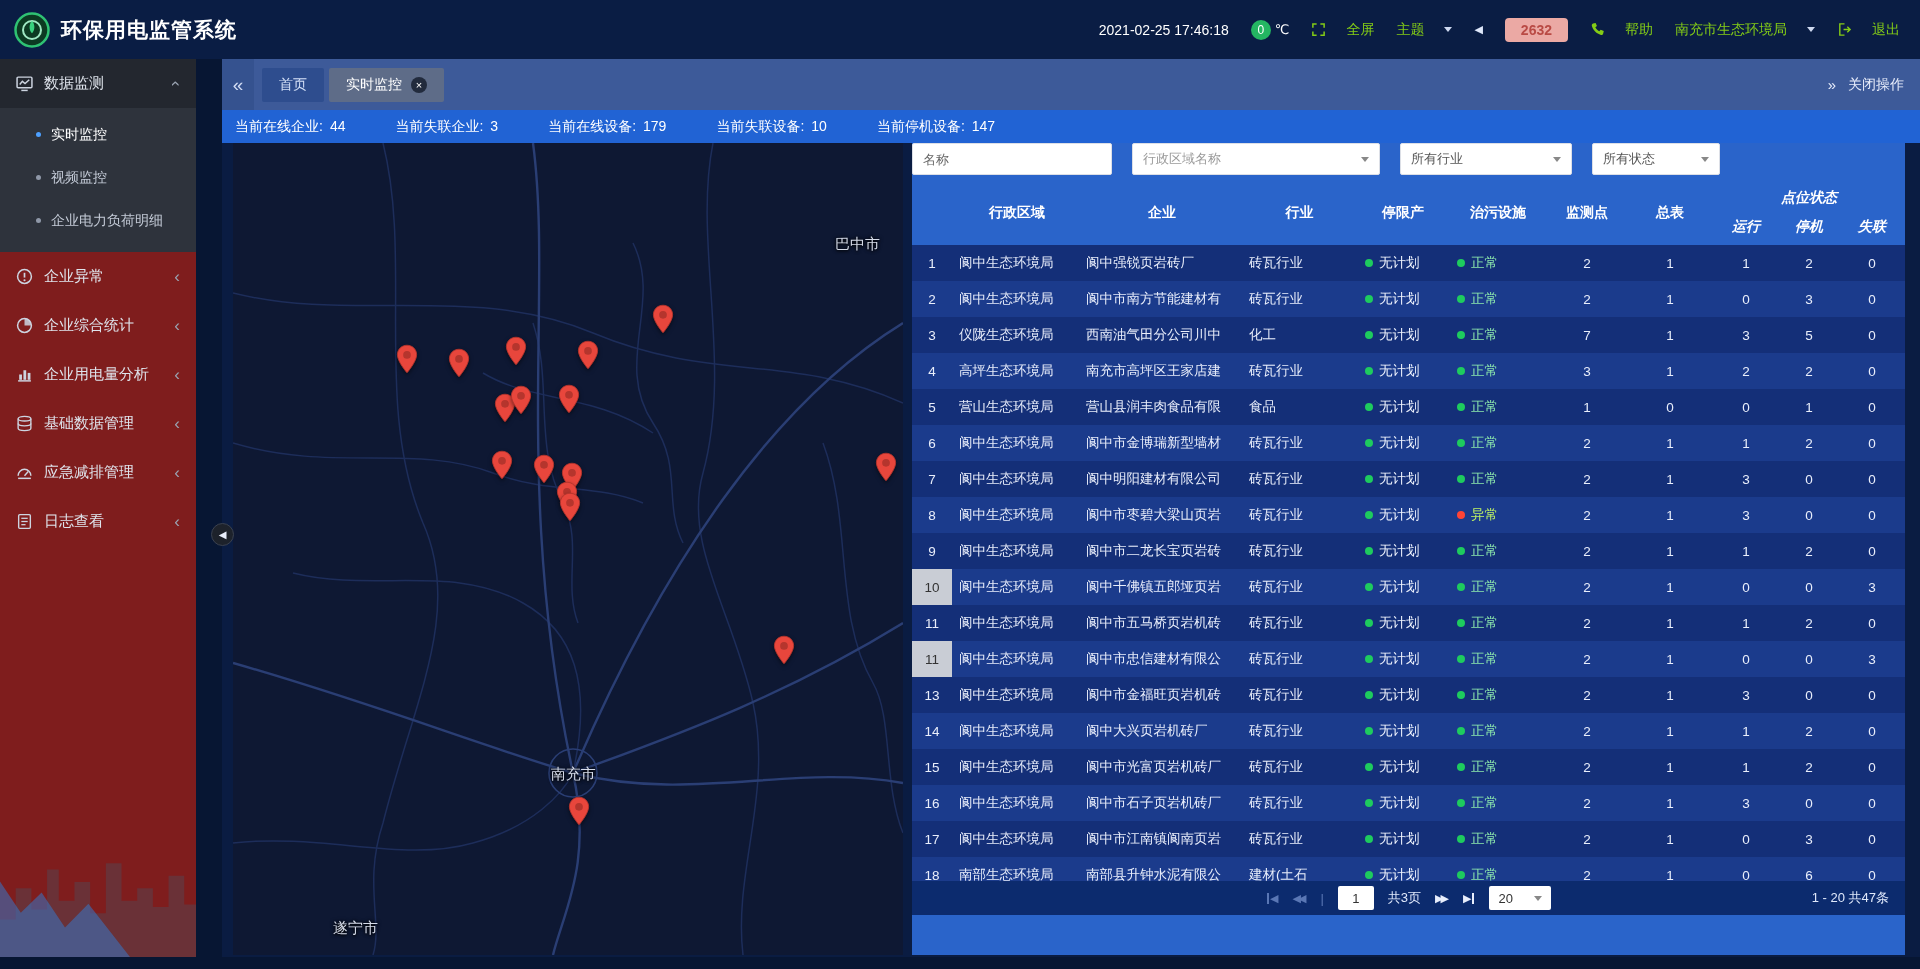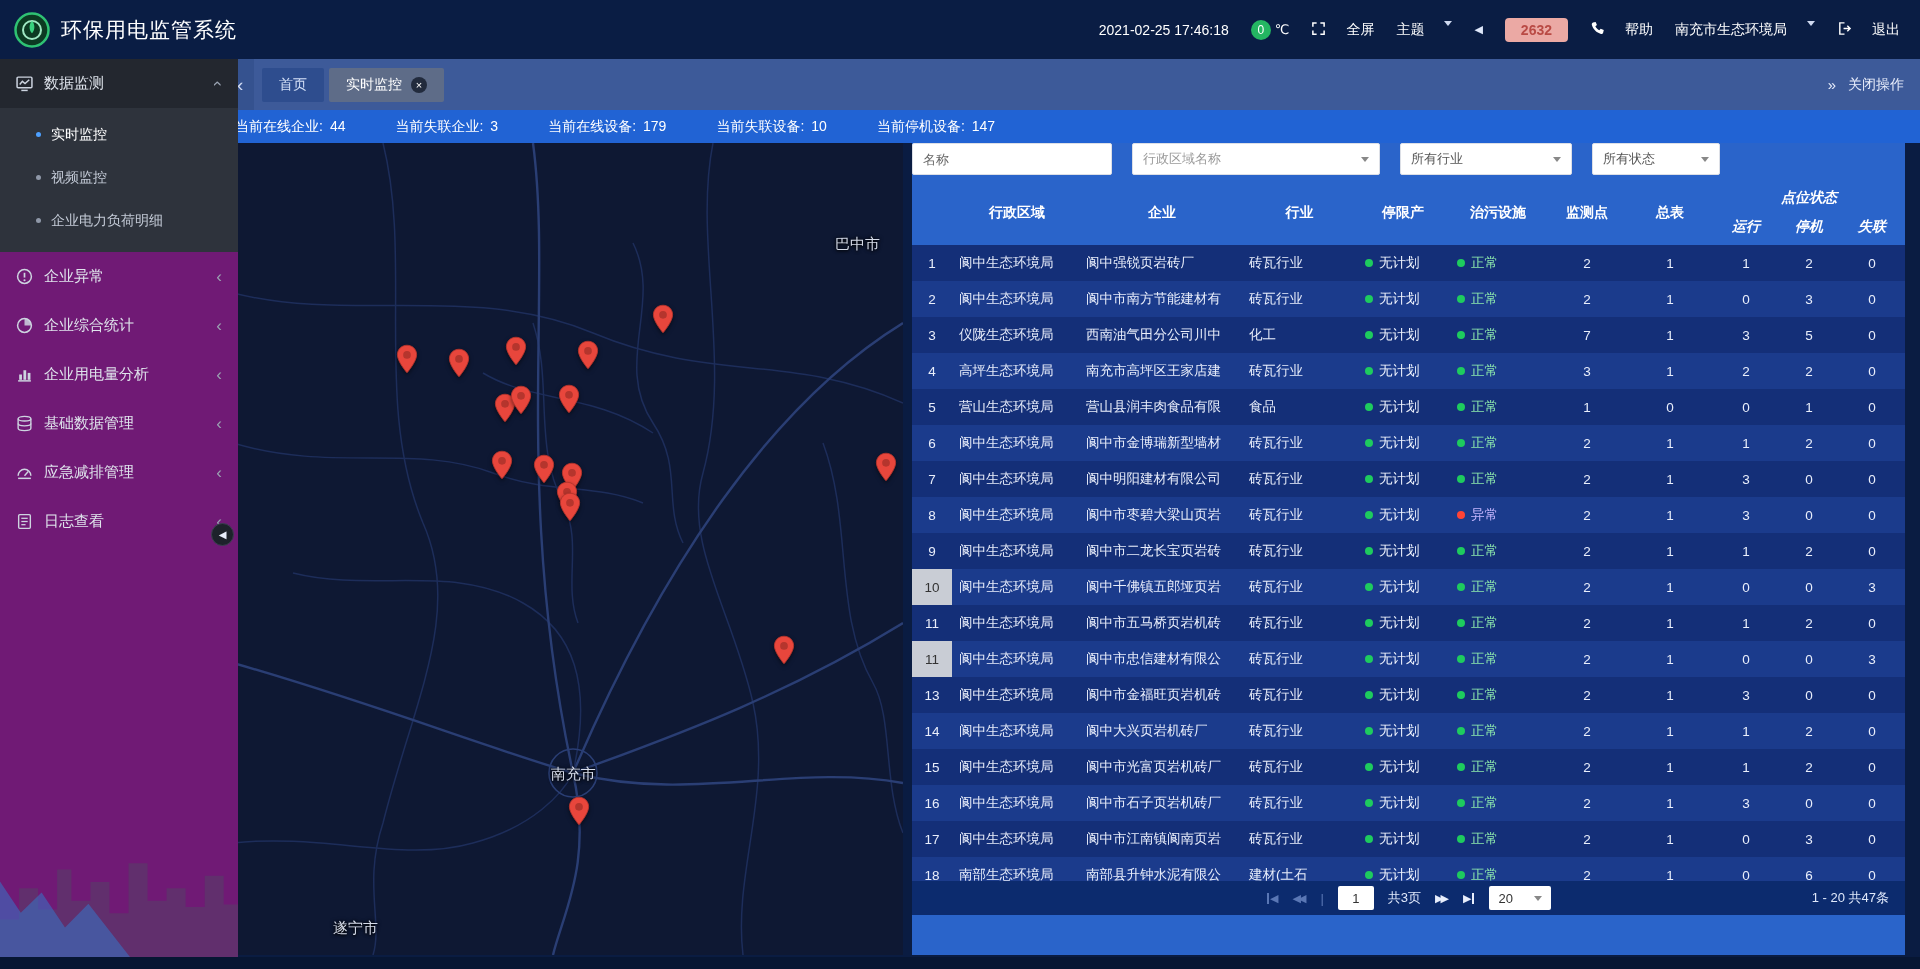--- a/index.html
+++ b/index.html
@@ -3,34 +3,34 @@
 <meta charset="utf-8">
 <style>
   *{margin:0;padding:0;box-sizing:border-box}
   html,body{width:1920px;height:969px;overflow:hidden;background:#071633;font-family:"Liberation Sans","DejaVu Sans",sans-serif}
   .app{position:relative;width:1920px;height:969px}
 
   
   .hdr{position:absolute;top:0;left:0;right:0;height:59px;background:#0a1d44;display:flex;align-items:center;justify-content:space-between;padding:0 20px 0 14px;color:#fff;z-index:30}
   .brand{display:flex;align-items:center;gap:11px}
   .logo{width:36px;height:36px;flex:none}
-  .title{font-size:21px;font-weight:normal;letter-spacing:1px}
+  .title{font-size:21px;font-weight:bold;letter-spacing:1px}
   .hright{display:flex;align-items:center;gap:22px;font-size:14px}
-  .hbtn{display:flex;gap:20px;cursor:pointer;color:#ffffff;white-space:nowrap}
+  .hbtn{display:flex;align-items:center;gap:20px;cursor:pointer;color:#84cc16;white-space:nowrap}
   .caret{width:0;height:0;border-left:4px solid transparent;border-right:4px solid transparent;border-top:5px solid #cfd9f0;display:inline-block}
   .caret.dark{border-top-color:#888}
   .temp{display:flex;align-items:center;gap:4px}
   .temp-badge{width:20px;height:20px;border-radius:50%;background:#24b662;color:#fff;font-size:12px;display:flex;align-items:center;justify-content:center}
   .temp-unit{font-size:13px}
   .alarm-badge{background:#eba9a4;color:#b94a44;font-weight:bold;padding:4px 16px;border-radius:4px;font-size:14px;cursor:pointer}
   .hicon{width:15px;height:15px}
   .marq{font-size:11px;color:#dfe8fb;cursor:pointer}
 
   
-  .sidebar{position:absolute;left:0;top:59px;bottom:12px;width:238px;background:#701a75;overflow:hidden;z-index:20}
+  .sidebar{position:absolute;left:0;top:59px;bottom:12px;width:196px;background:#7f1d1d;overflow:hidden;z-index:20}
   .sb-group.expanded{background:#2e333c;padding-bottom:6px}
   .sb-item{height:49px;display:flex;align-items:center;padding:0 16px;color:#dfe4ec;font-size:15px;cursor:pointer;gap:11px}
   .sb-group.expanded > .sb-item{background:#23272f}
   .sb-ico{width:17px;height:17px;color:#cdd4e0;flex:none}
   .sb-ico svg{width:100%;height:100%;display:block}
   .sb-label{flex:1}
   .sb-caret{color:#9aa3b2;font-size:17px;line-height:1}
   .sb-caret.down{display:inline-block;transform:rotate(90deg)}
   .sb-sub{padding:5px 0 4px}
   .sb-subitem{height:43px;display:flex;align-items:center;padding-left:36px;gap:10px;font-size:14px;color:#c3cad6;cursor:pointer}
@@ -99,21 +99,21 @@
   .c-points{width:80px;justify-content:center}
   .c-meters{width:86px;justify-content:center}
   .c-run{width:66px;justify-content:center}
   .c-stop{width:60px;justify-content:center}
   .c-off{width:66px;justify-content:center}
   .idx-sel{background:#c9cdd5;color:#333;width:100%;height:100%;display:flex;align-items:center;justify-content:center}
   .dot{width:8px;height:8px;border-radius:50%;margin-right:6px;flex:none}
   .dot.g{background:#1ecb5e}.dot.r{background:#ff4436}
   .txt-plan{color:#f2f6ff}
   .txt-normal{color:#8be6ac}
-  .txt-abnormal{color:#c4b5fd}
+  .txt-abnormal{color:#bef264}
 
   .pager{height:34px;background:#0c2b6e;display:flex;align-items:center;justify-content:center;gap:14px;color:#dfe8fb;font-size:13px;position:relative;flex:none}
   .pager-spacer{height:40px;flex:none}
   .pg-btn{cursor:pointer;display:flex;align-items:center;font-size:11px;color:#e8eefc}
   .pg-btn.disabled{color:#5a77b5;cursor:default}
   .pg-dbl{letter-spacing:-3px;padding-right:3px}
   .pg-bar{display:inline-block;width:2px;height:11px;background:currentColor;margin:0 1px}
   .pg-sep{color:#5a77b5}
   .pg-input{width:36px;height:24px;text-align:center;border:none;font-size:13px;color:#333;background:#fff;border-radius:2px;outline:none}
   .pg-total{white-space:nowrap}

